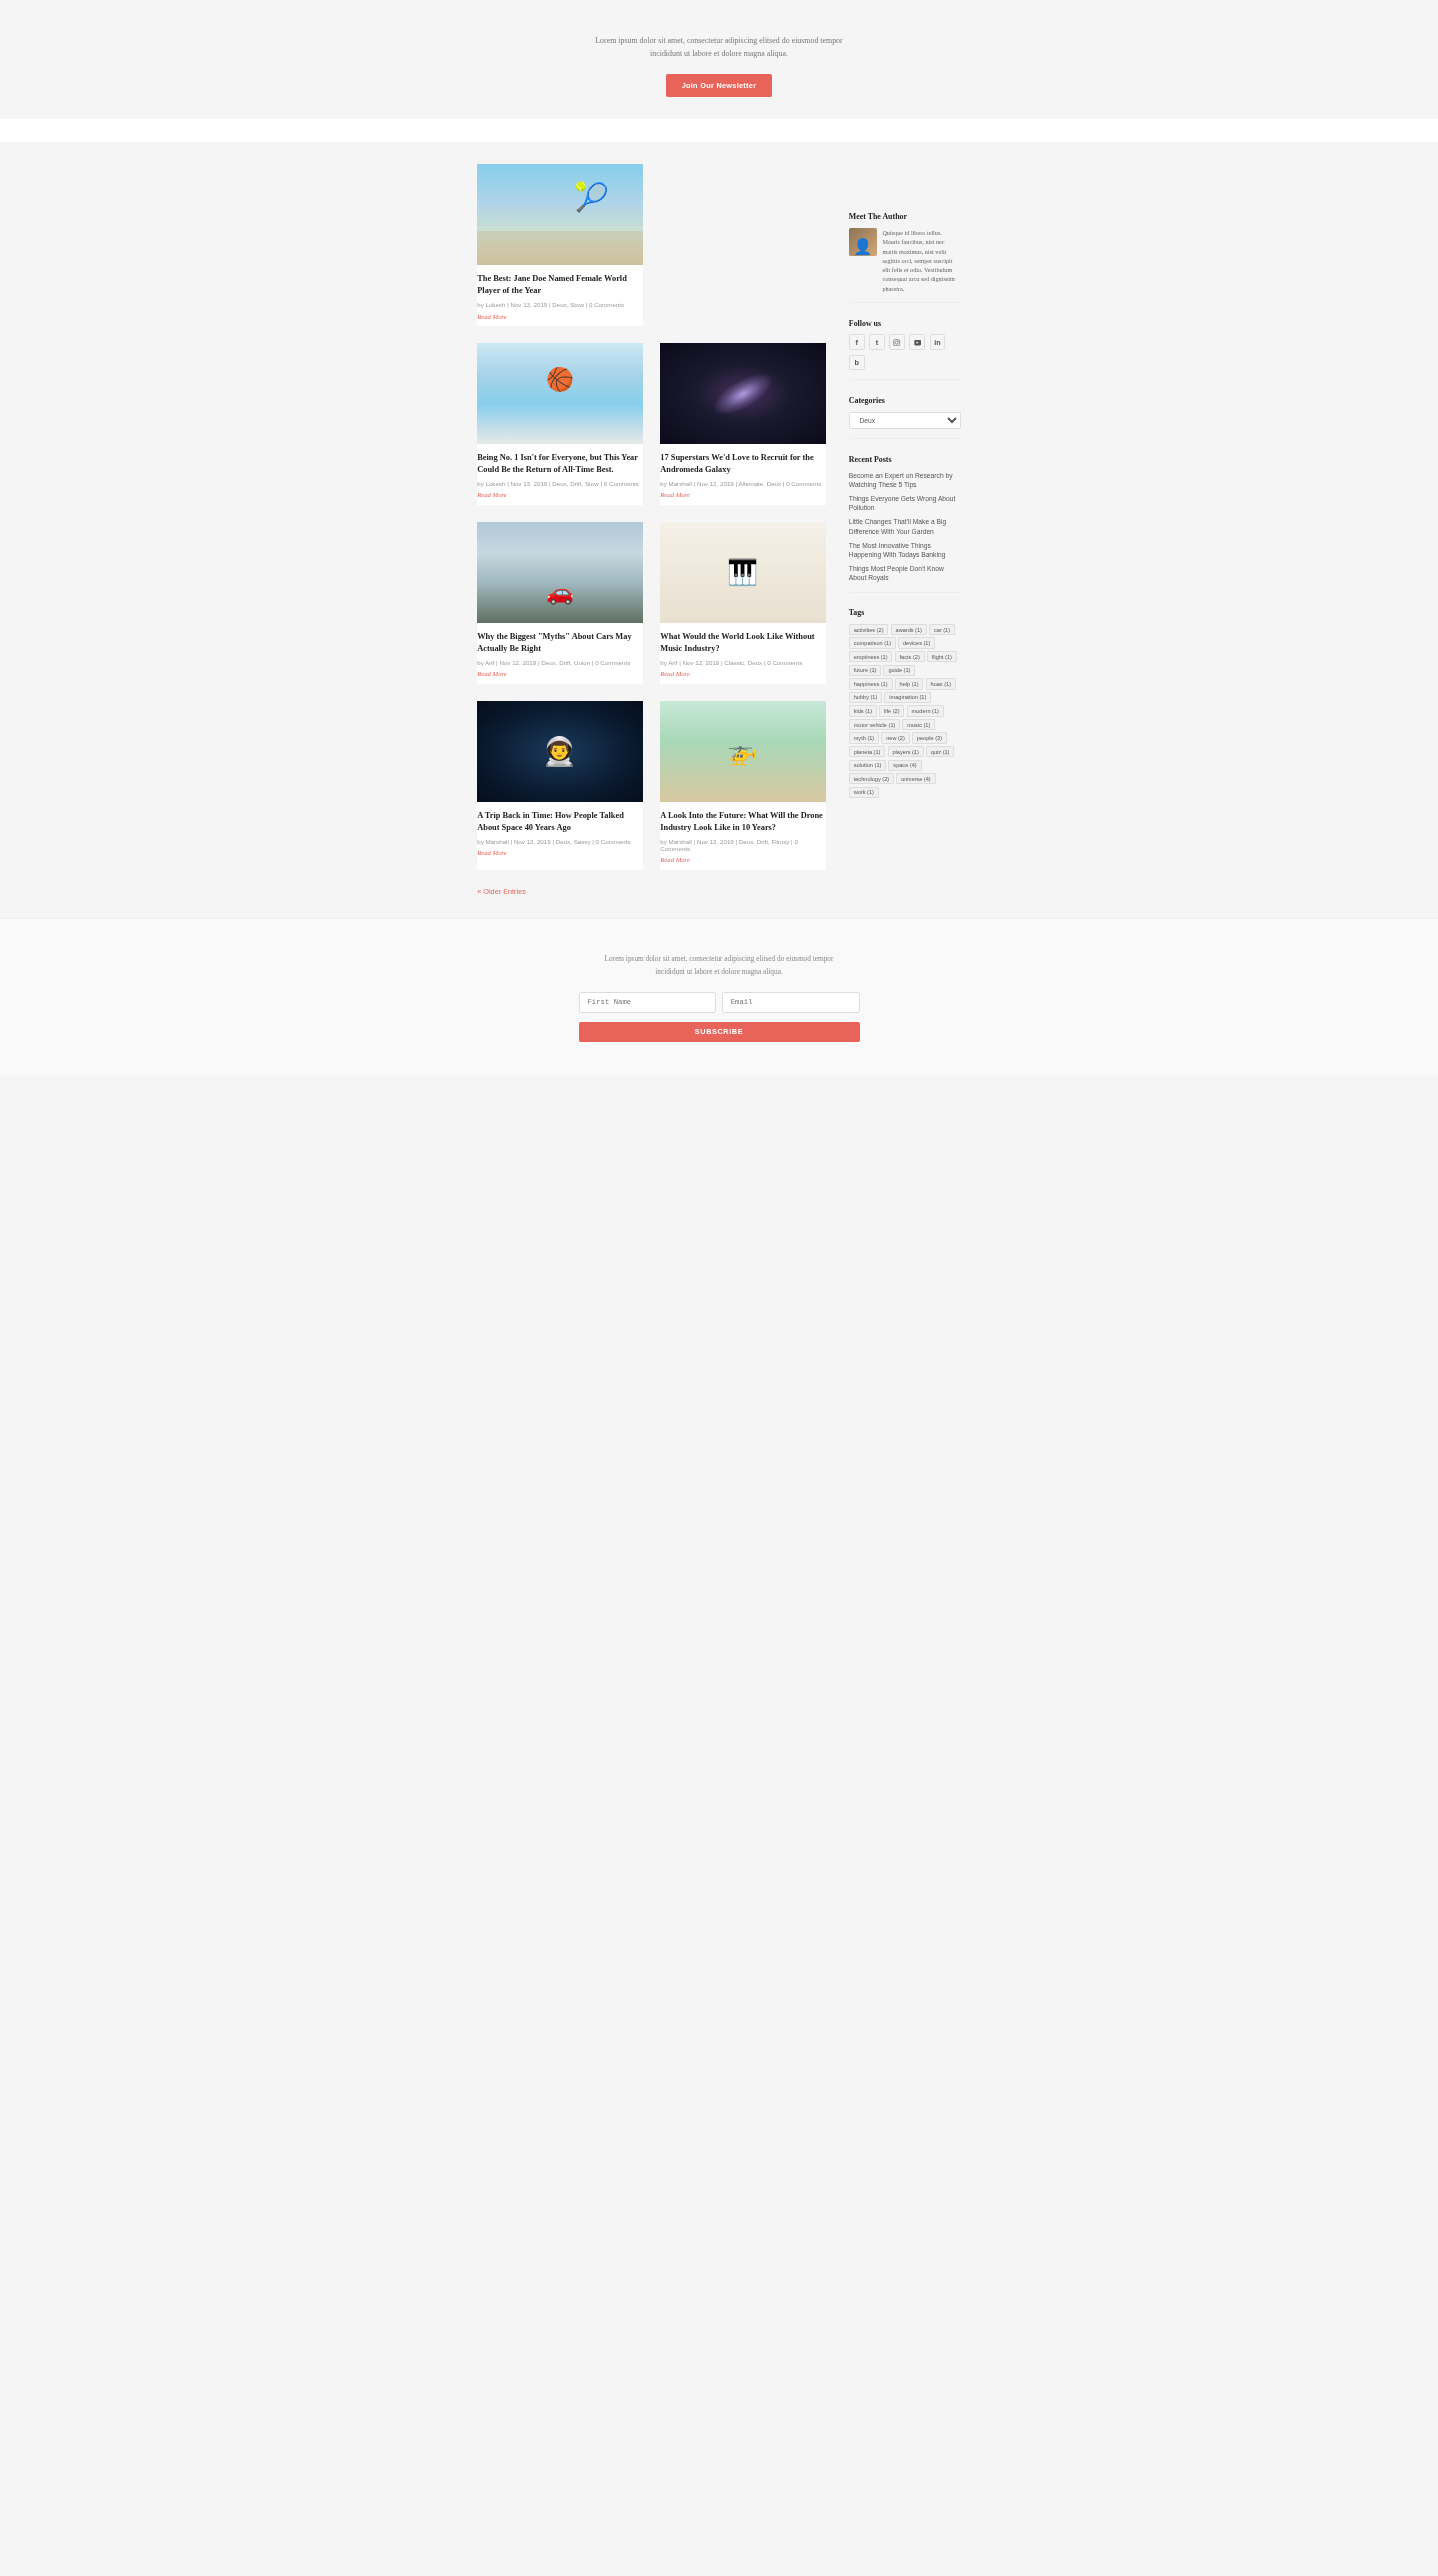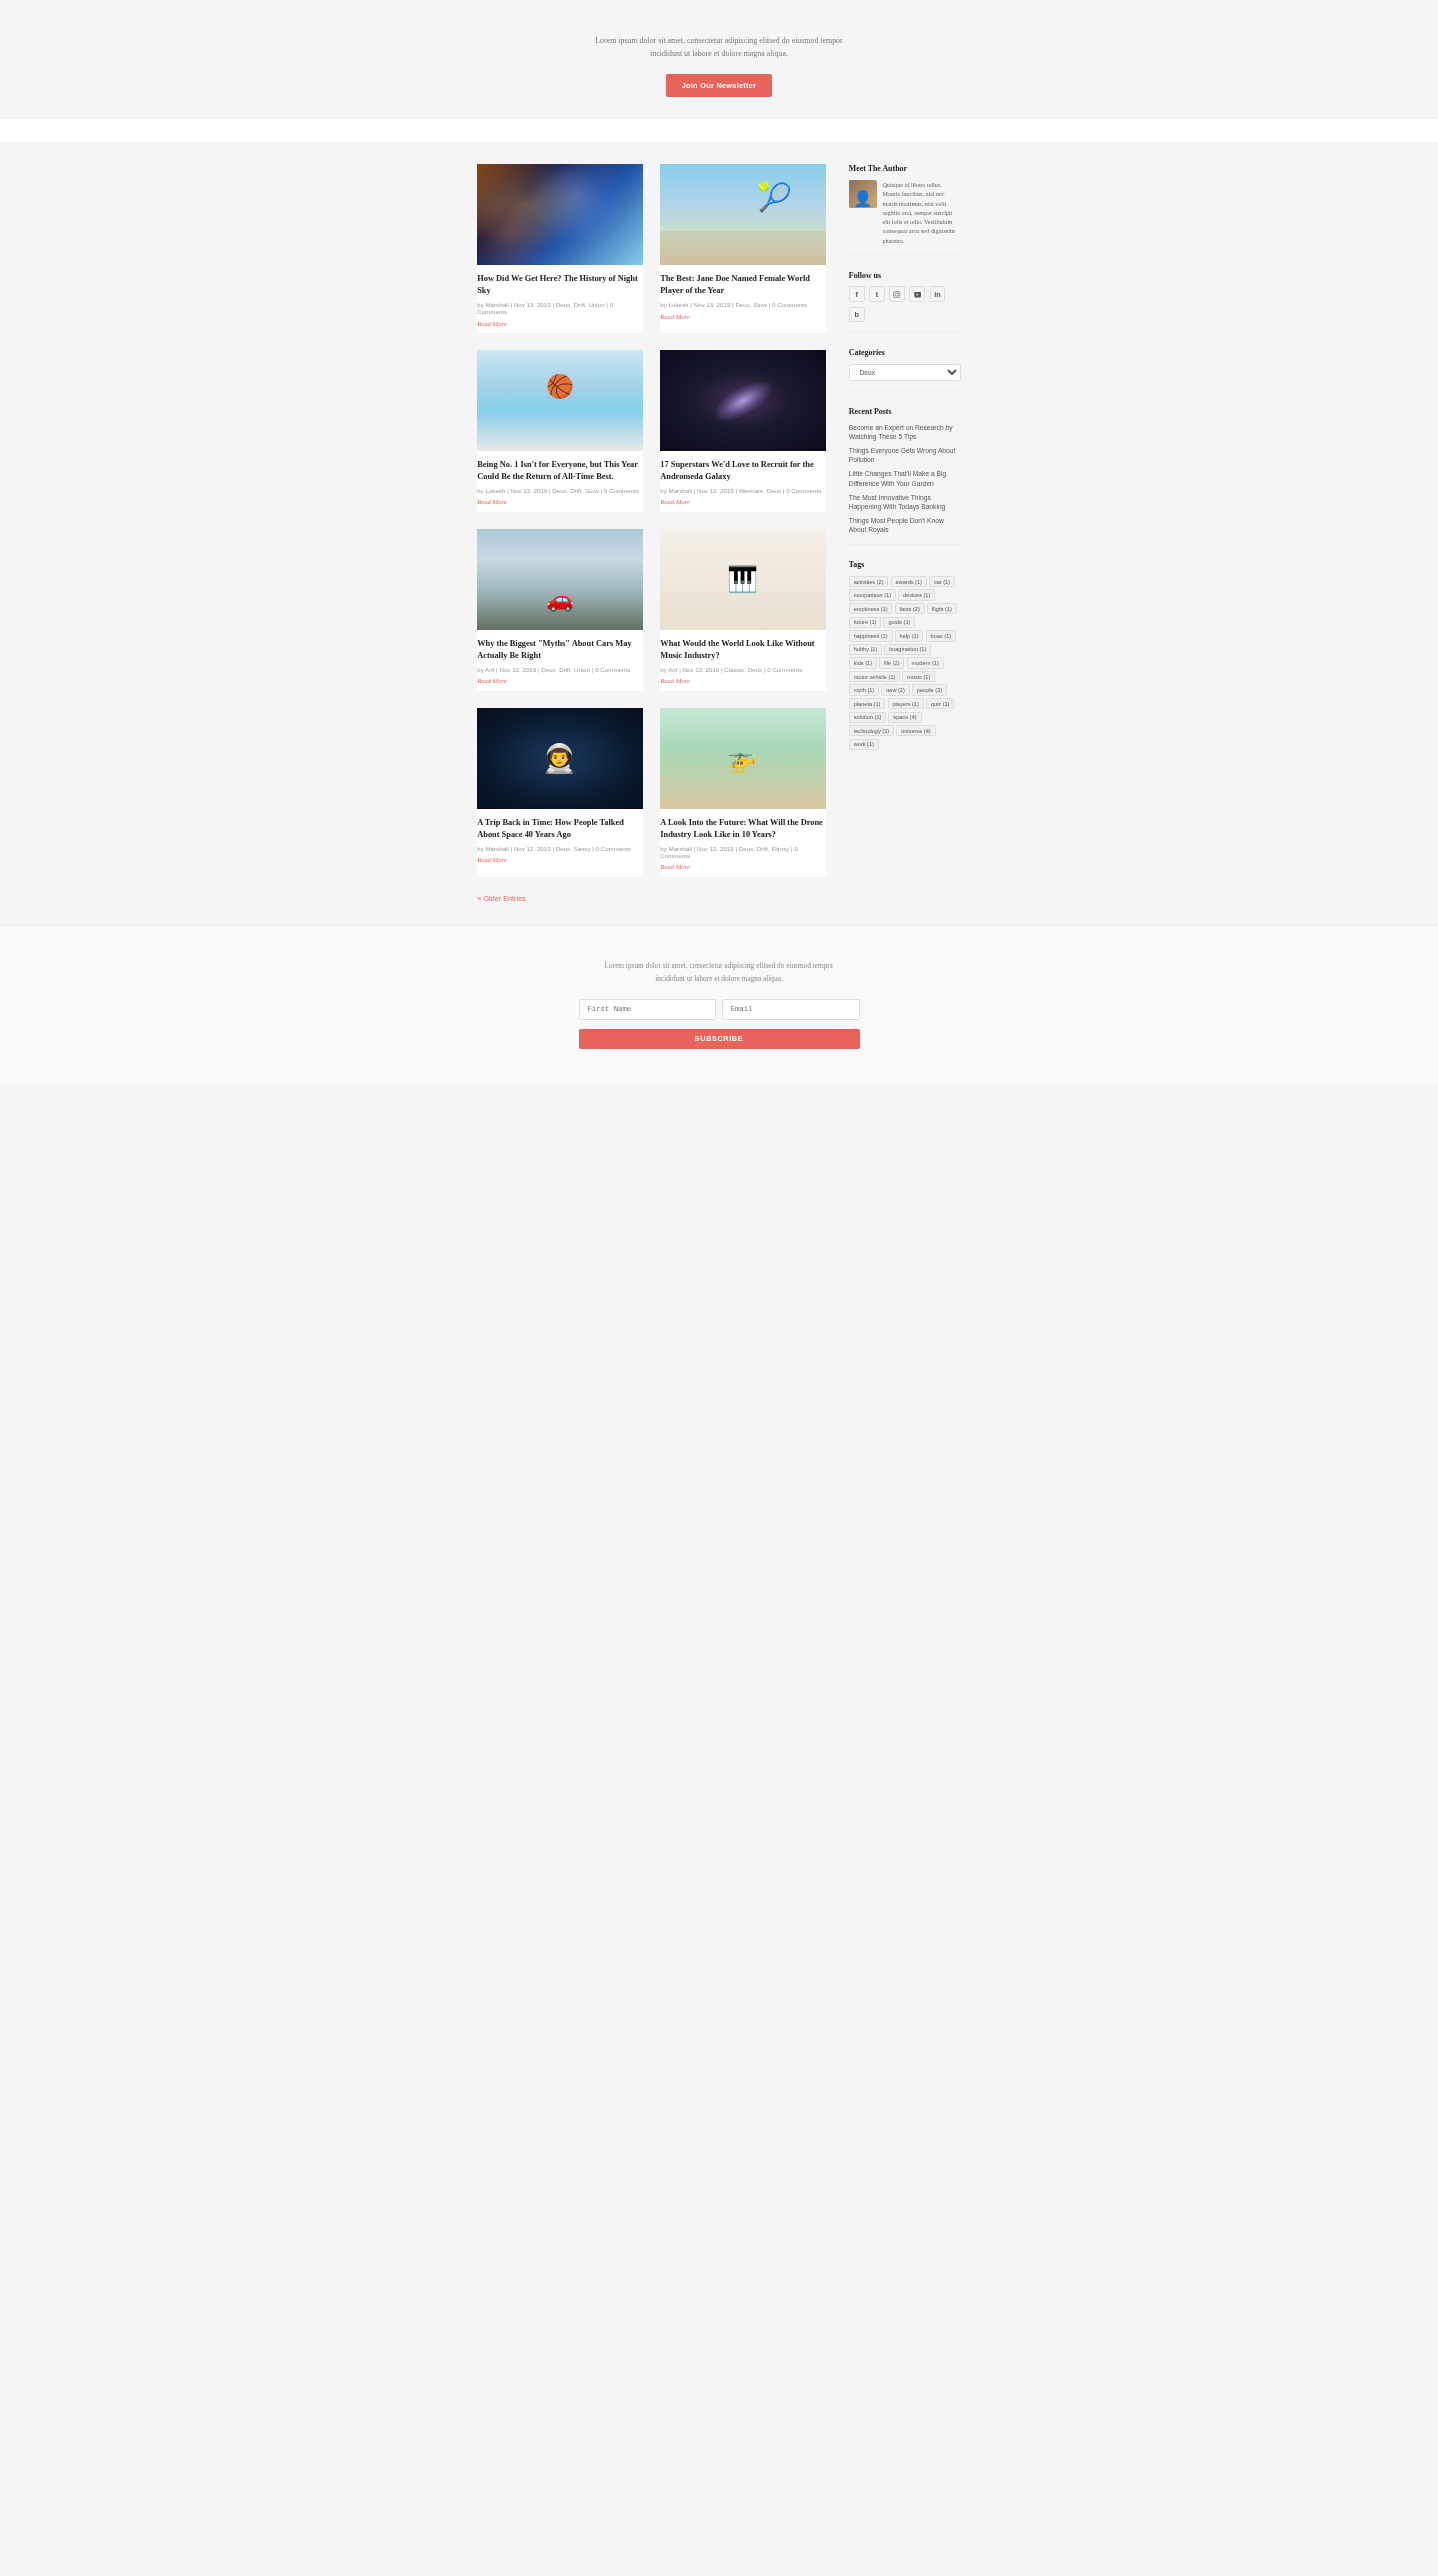--- a/index.html
+++ b/index.html
@@ -205,20 +205,21 @@
       font-size: 7.3px;
       color: #e8635a;
       cursor: pointer;
       font-family: sans-serif;
     }
 
     
     .sidebar {
       width: 112px;
       flex-shrink: 0;
+      margin-top: 48px;
     }
     .sidebar-section {
       margin-bottom: 15.7px;
     }
     .sidebar-title {
       font-size: 7.9px;
       font-weight: 700;
       color: #222;
       margin-bottom: 6.7px;
       font-family: 'Georgia', serif;
@@ -388,30 +389,20 @@
   <button class="newsletter-btn">Join Our Newsletter</button>
 </div>
 
 <div class="section-spacer"></div>
 
 <div class="main-container">
 
   <div class="posts-grid">
 
     <div class="posts-row">
-      <div class="post-card">
-        <div class="img-galaxy"></div>
-        <div class="post-content">
-          <div class="post-title">How Did We Get Here? The History of Night Sky</div>
-          <div class="post-meta">
-            <span>by </span><span>Marshall</span> | <span>Nov 13, 2019</span> | <span>Deux, Drift, Union</span> | <span>0 Comments</span>
-          </div>
-          <a class="read-more">Read More</a>
-        </div>
-      </div>
       <div class="post-card">
         <div class="img-tennis"></div>
         <div class="post-content">
           <div class="post-title">The Best: Jane Doe Named Female World Player of the Year</div>
           <div class="post-meta">
             <span>by </span><span>Lokesh</span> | <span>Nov 13, 2019</span> | <span>Deux, Stow</span> | <span>0 Comments</span>
           </div>
           <a class="read-more">Read More</a>
         </div>
       </div>

